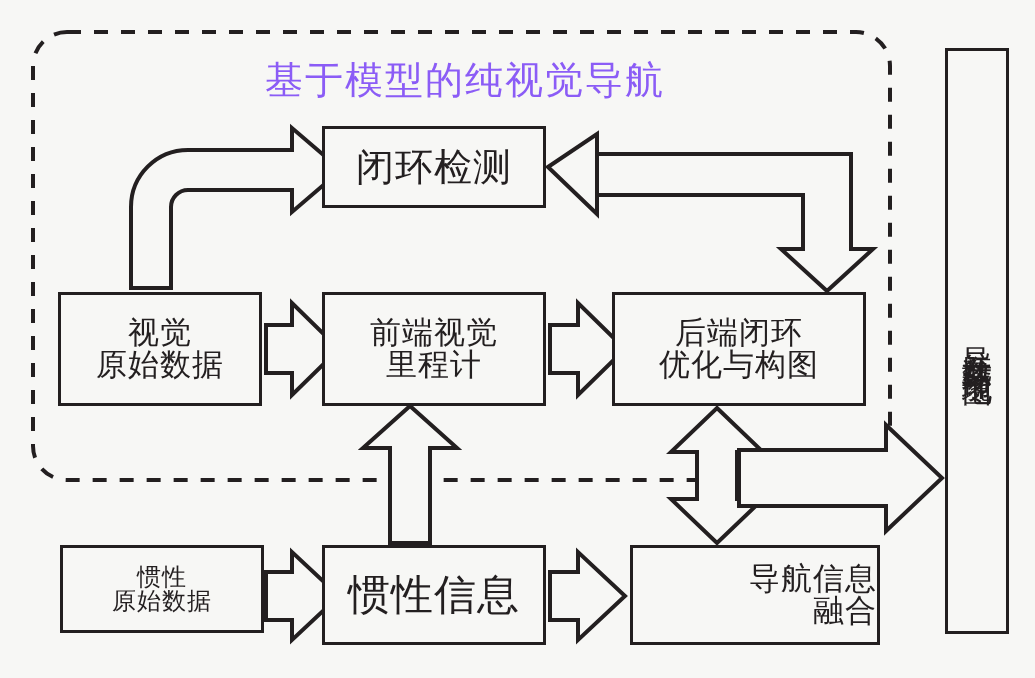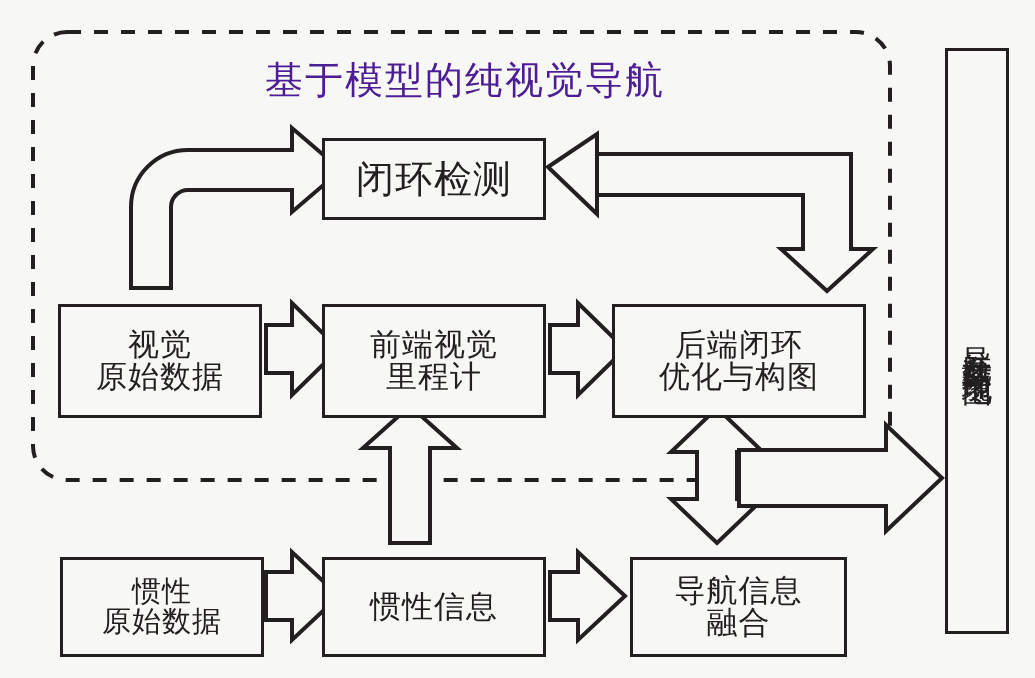--- a/index.html
+++ b/index.html
@@ -26,30 +26,29 @@
     position: absolute;
     border: 3px solid #231f20;
     background: #f7f7f5;
     display: flex;
     flex-direction: column;
     align-items: center;
     justify-content: center;
     box-sizing: border-box;
     line-height: 1.02;
     color: #231f20;
-    margin-top: 12px;
   }
   .node-line {
     display: block;
     white-space: nowrap;
     letter-spacing: 1px;
   }
   .group-title {
     position: absolute;
-    color: #4c1d95;
+    color: #8b5cf6;
     white-space: nowrap;
     letter-spacing: 2px;
     font-family: Liberation Mono, monospace;
   }
   .vertical-panel {
     position: absolute;
     border: 3px solid #231f20;
     background: #f7f7f5;
     box-sizing: border-box;
     display: flex;
@@ -188,30 +187,30 @@
   <div class="node-box" style="left:612px; top:292px; width:254px; height:114px; font-size:31px;">
     <span class="node-line">后端闭环</span>
     <span class="node-line">优化与构图</span>
   </div>
 
   <div class="node-box" style="left:322px; top:292px; width:224px; height:114px; font-size:31px;">
     <span class="node-line">前端视觉</span>
     <span class="node-line">里程计</span>
   </div>
 
-  <div class="node-box" style="left:60px; top:545px; width:204px; height:100px; font-size:29px;">
+  <div class="node-box" style="left:60px; top:545px; width:204px; height:88px; font-size:24px;">
     <span class="node-line">惯性</span>
     <span class="node-line">原始数据</span>
   </div>
 
-  <div class="node-box" style="left:322px; top:545px; width:224px; height:100px; font-size:31px;">
+  <div class="node-box" style="left:322px; top:545px; width:224px; height:100px; font-size:42px;">
     <span class="node-line">惯性信息</span>
   </div>
 
-  <div class="node-box" style="left:630px; top:545px; width:217px; height:100px; font-size:31px;">
+  <div class="node-box" style="left:630px; top:545px; width:250px; height:100px; font-size:31px;align-items:flex-end;">
     <span class="node-line">导航信息</span>
     <span class="node-line">融合</span>
   </div>
 
   <div class="vertical-panel" style="left:945px; top:48px; width:64px; height:586px;">
     <span class="vtext" style="font-size:30px;">导航参数与环境地图</span>
   </div>
 
 </div>
 

